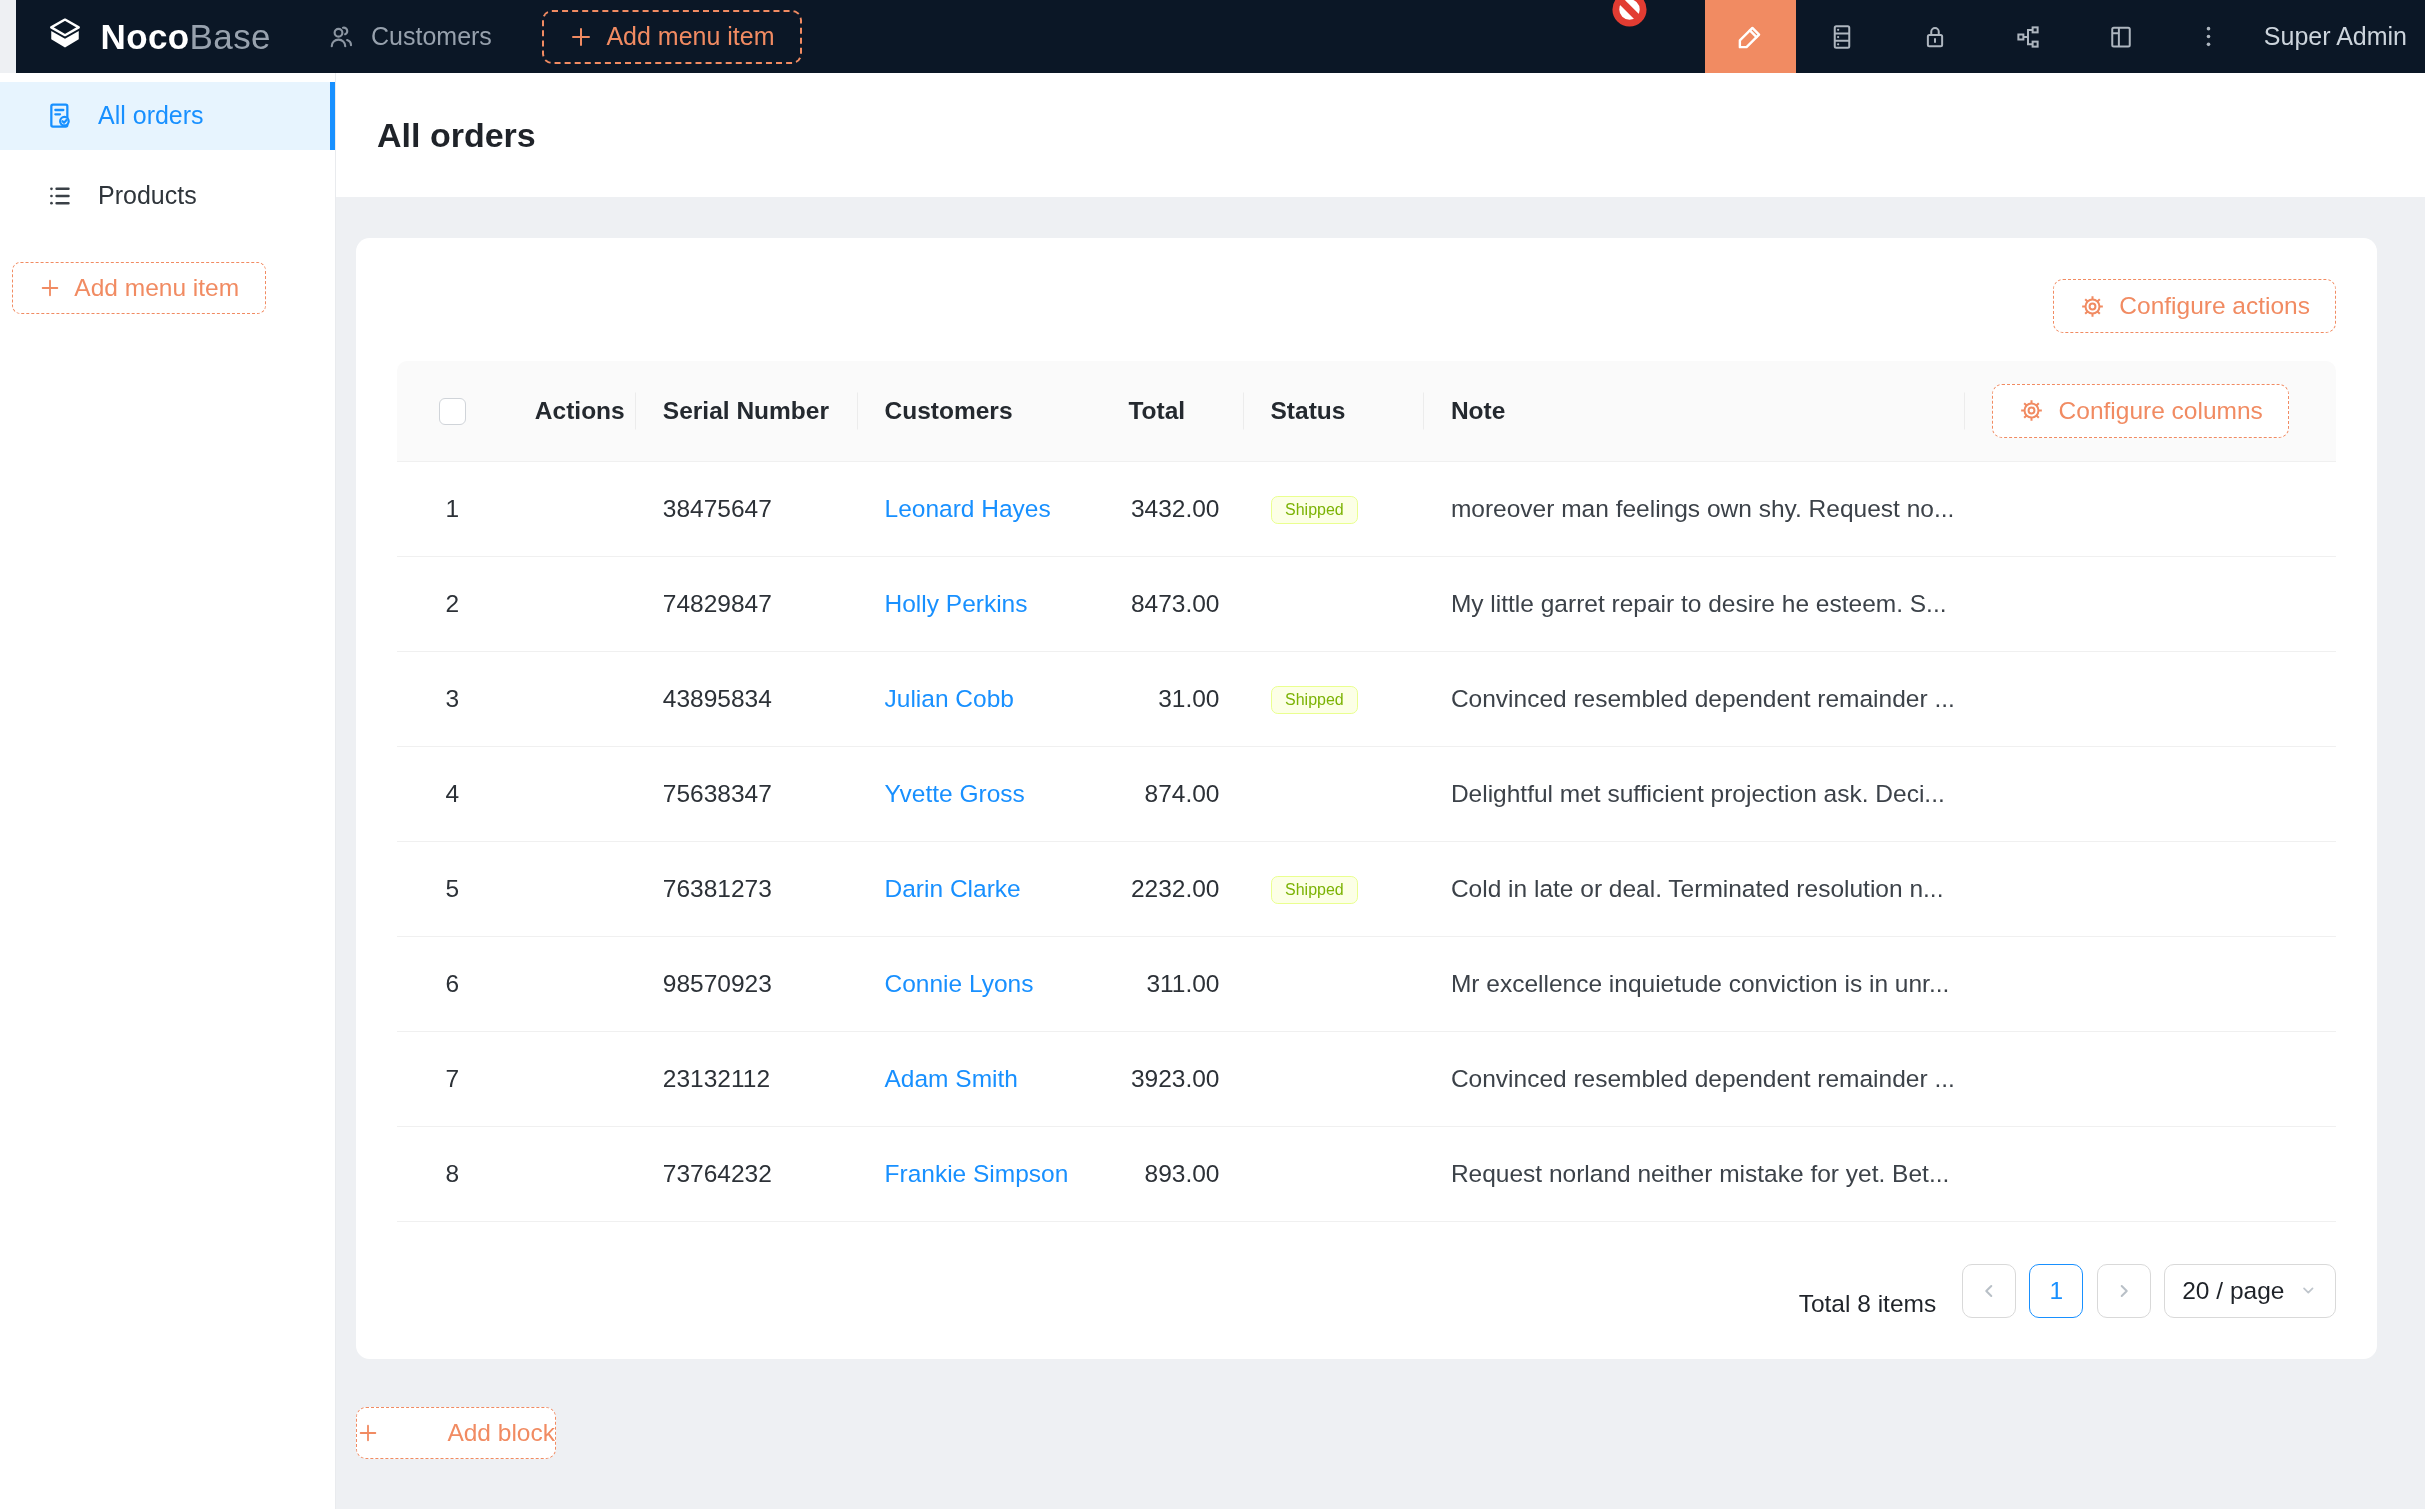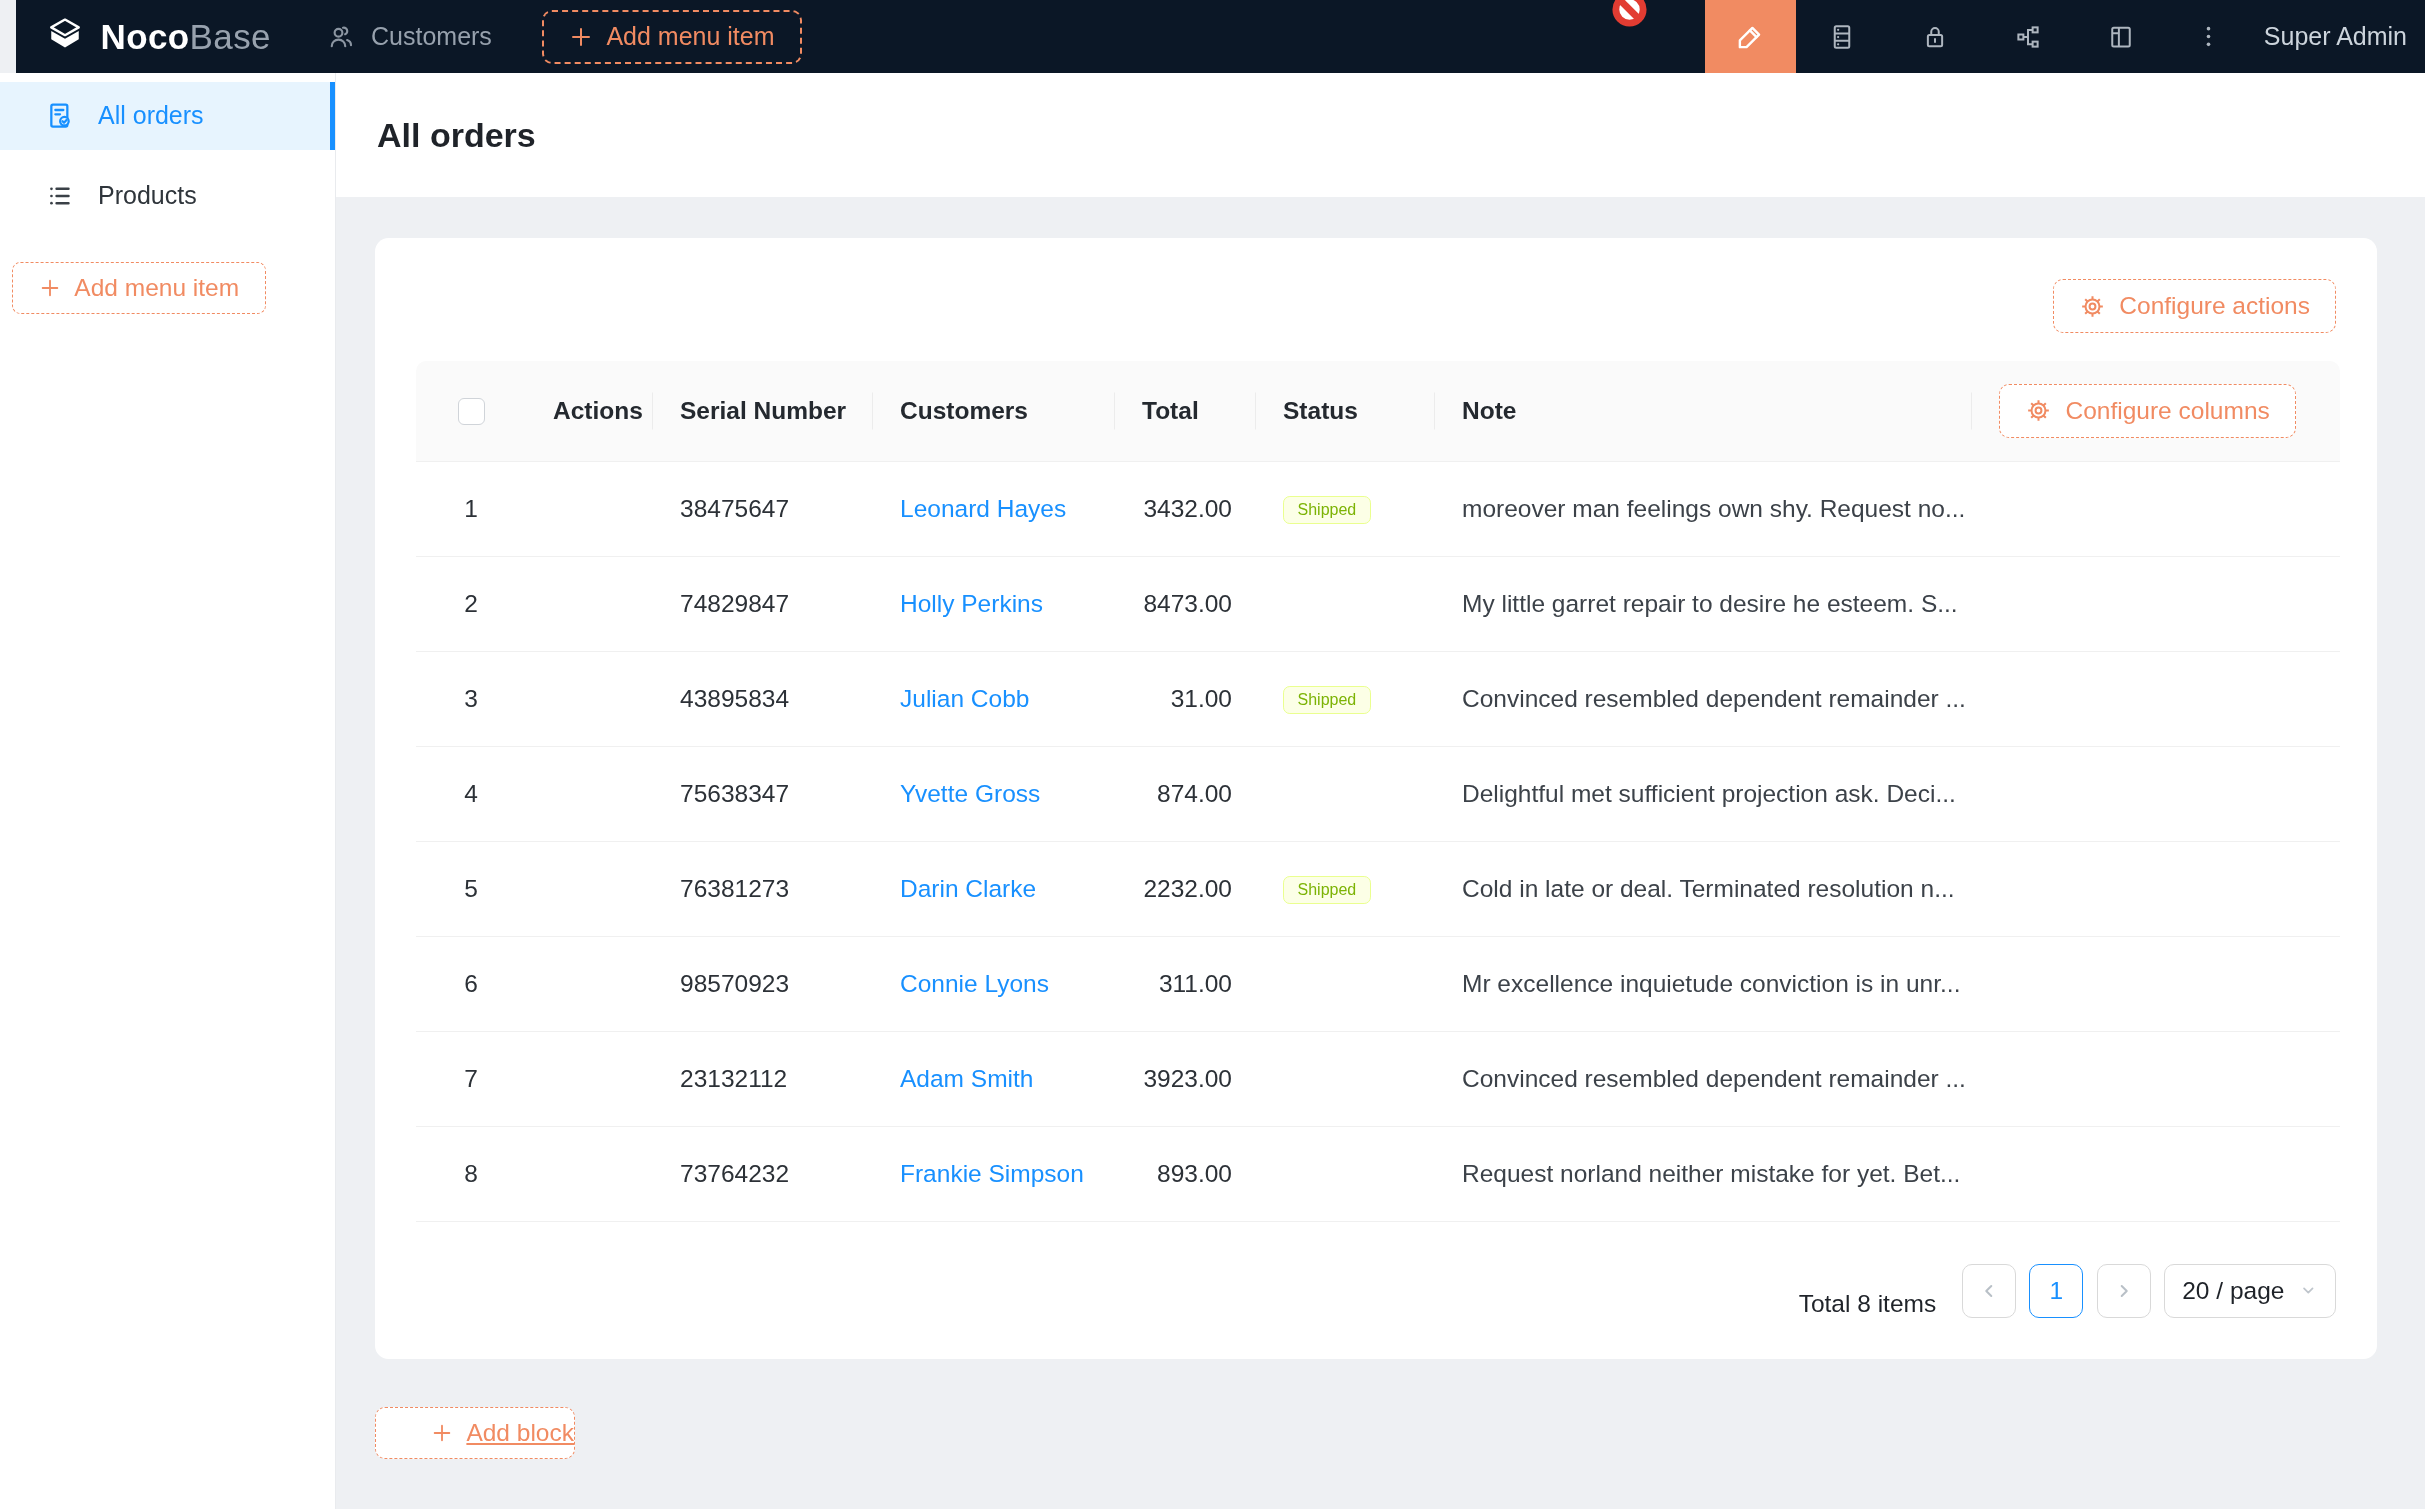--- a/index.html
+++ b/index.html
@@ -40,21 +40,21 @@
     color:var(--link,#1890ff); border-right:5px solid var(--link,#1890ff); }
   .sidebar-add-btn { margin:32px 0 0 12px; width:254px; height:52px;
     border:1.7px dashed var(--accent,#F18B62); border-radius:8.5px; color:var(--accent,#F18B62);
     display:flex; align-items:center; justify-content:center; gap:13.5px; font-size:24.5px; }
 
   
   .page-header { position:absolute; top:73px; left:336px; right:0; height:124px;
     background:#fff; display:flex; align-items:center; padding-left:41px; }
   .page-title { font-size:34px; font-weight:600; color:#1f2329; }
   .content { position:absolute; top:197px; left:336px; right:0; bottom:0;
-    background:var(--content-bg,#eef0f3); padding:41px 49px 0 39px; }
+    background:var(--content-bg,#eef0f3); padding:41px 49px 0 20px; }
 
   .card { background:#fff; border-radius:13.5px; padding:41px; min-height:1119px; }
   .card-toolbar { display:flex; justify-content:flex-end; margin-bottom:28px; }
   .dash-btn { height:54px; padding:0 25px; border:1.7px dashed var(--accent,#F18B62);
     border-radius:10px; color:var(--accent,#F18B62); background:#fff;
     display:flex; align-items:center; gap:13.5px; font-size:24.5px; white-space:nowrap; }
 
   
   table { width:100%; border-collapse:collapse; table-layout:fixed; }
   thead th { background:#fafafa; height:100px; font-weight:600; font-size:24.5px; color:#24292f;
@@ -84,21 +84,21 @@
   .pg-btn { width:54px; height:54px; border:0.8px solid #d9d9d9; border-radius:10px; background:#fff;
     display:flex; align-items:center; justify-content:center; }
   .pg-page { width:54px; height:54px; border:0.8px solid var(--link,#1677ff); border-radius:10px;
     background:#fff; color:var(--link,#1677ff); display:flex; align-items:center; justify-content:center;
     font-weight:500; font-size:24.5px; }
   .pg-select { height:54px; min-width:167px; border:0.8px solid #d9d9d9; border-radius:10px; background:#fff;
     display:flex; align-items:center; justify-content:space-between; gap:15px; padding:0 17px; font-size:24.5px; }
 
   .add-block-btn { margin-top:48px; width:200px; height:52px; background:#fff;
     border:1.7px dashed var(--accent,#F18B62); border-radius:10px; color:var(--accent,#F18B62);
-    display:flex; align-items:center; justify-content:flex-end; gap:13.5px; font-size:24.5px;text-decoration:underline; }
+    display:flex; align-items:center; justify-content:space-between; gap:13.5px; font-size:24.5px; }
 
   svg { display:block; }
 </style>
 </head>
 <body>
 
 <header class="navbar">
   <div class="logo">
     <span>
       <svg width="44" height="44" viewBox="0 0 48 48" fill="none">

